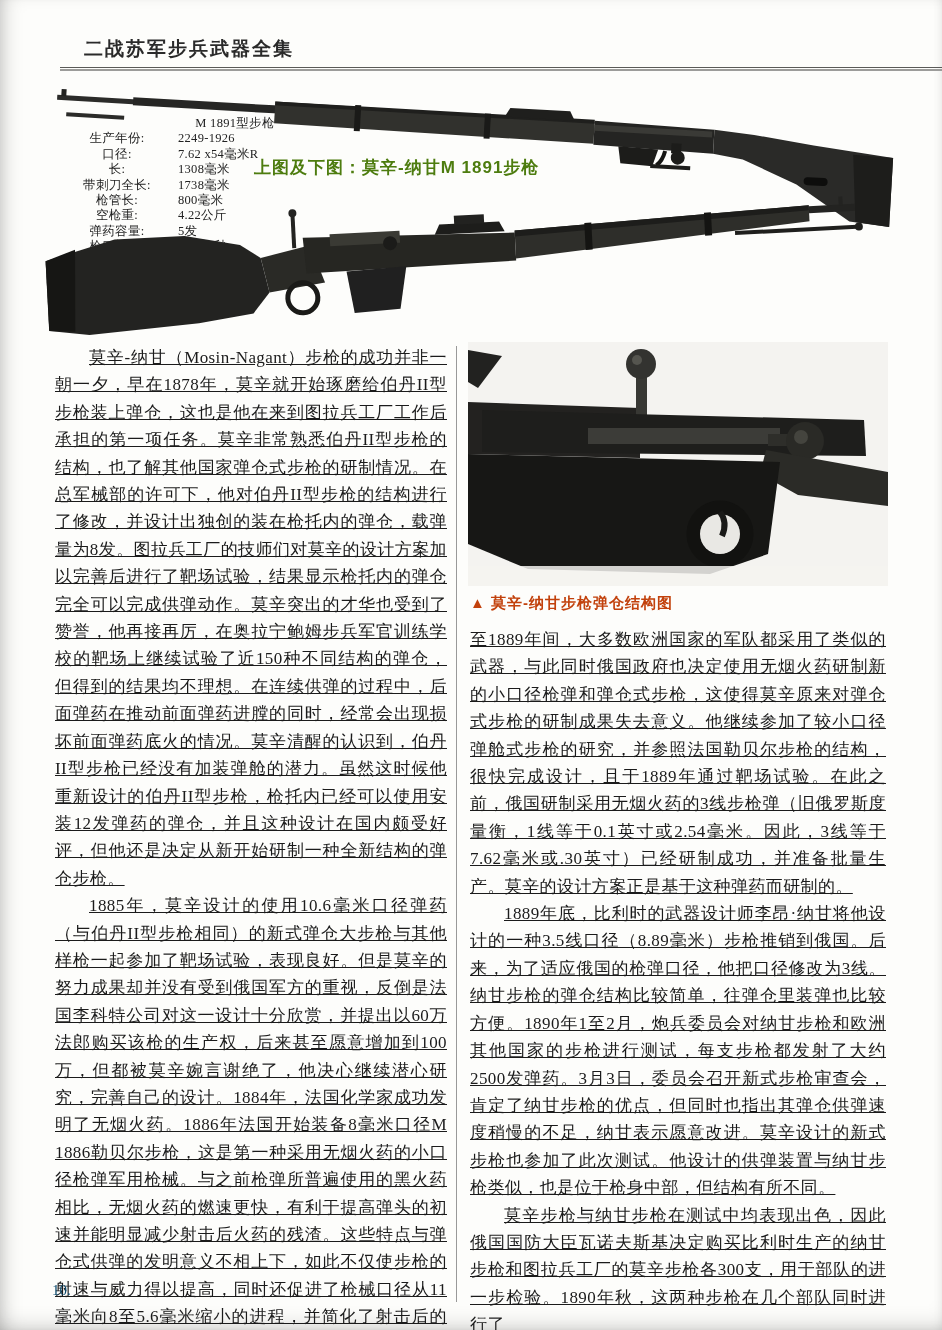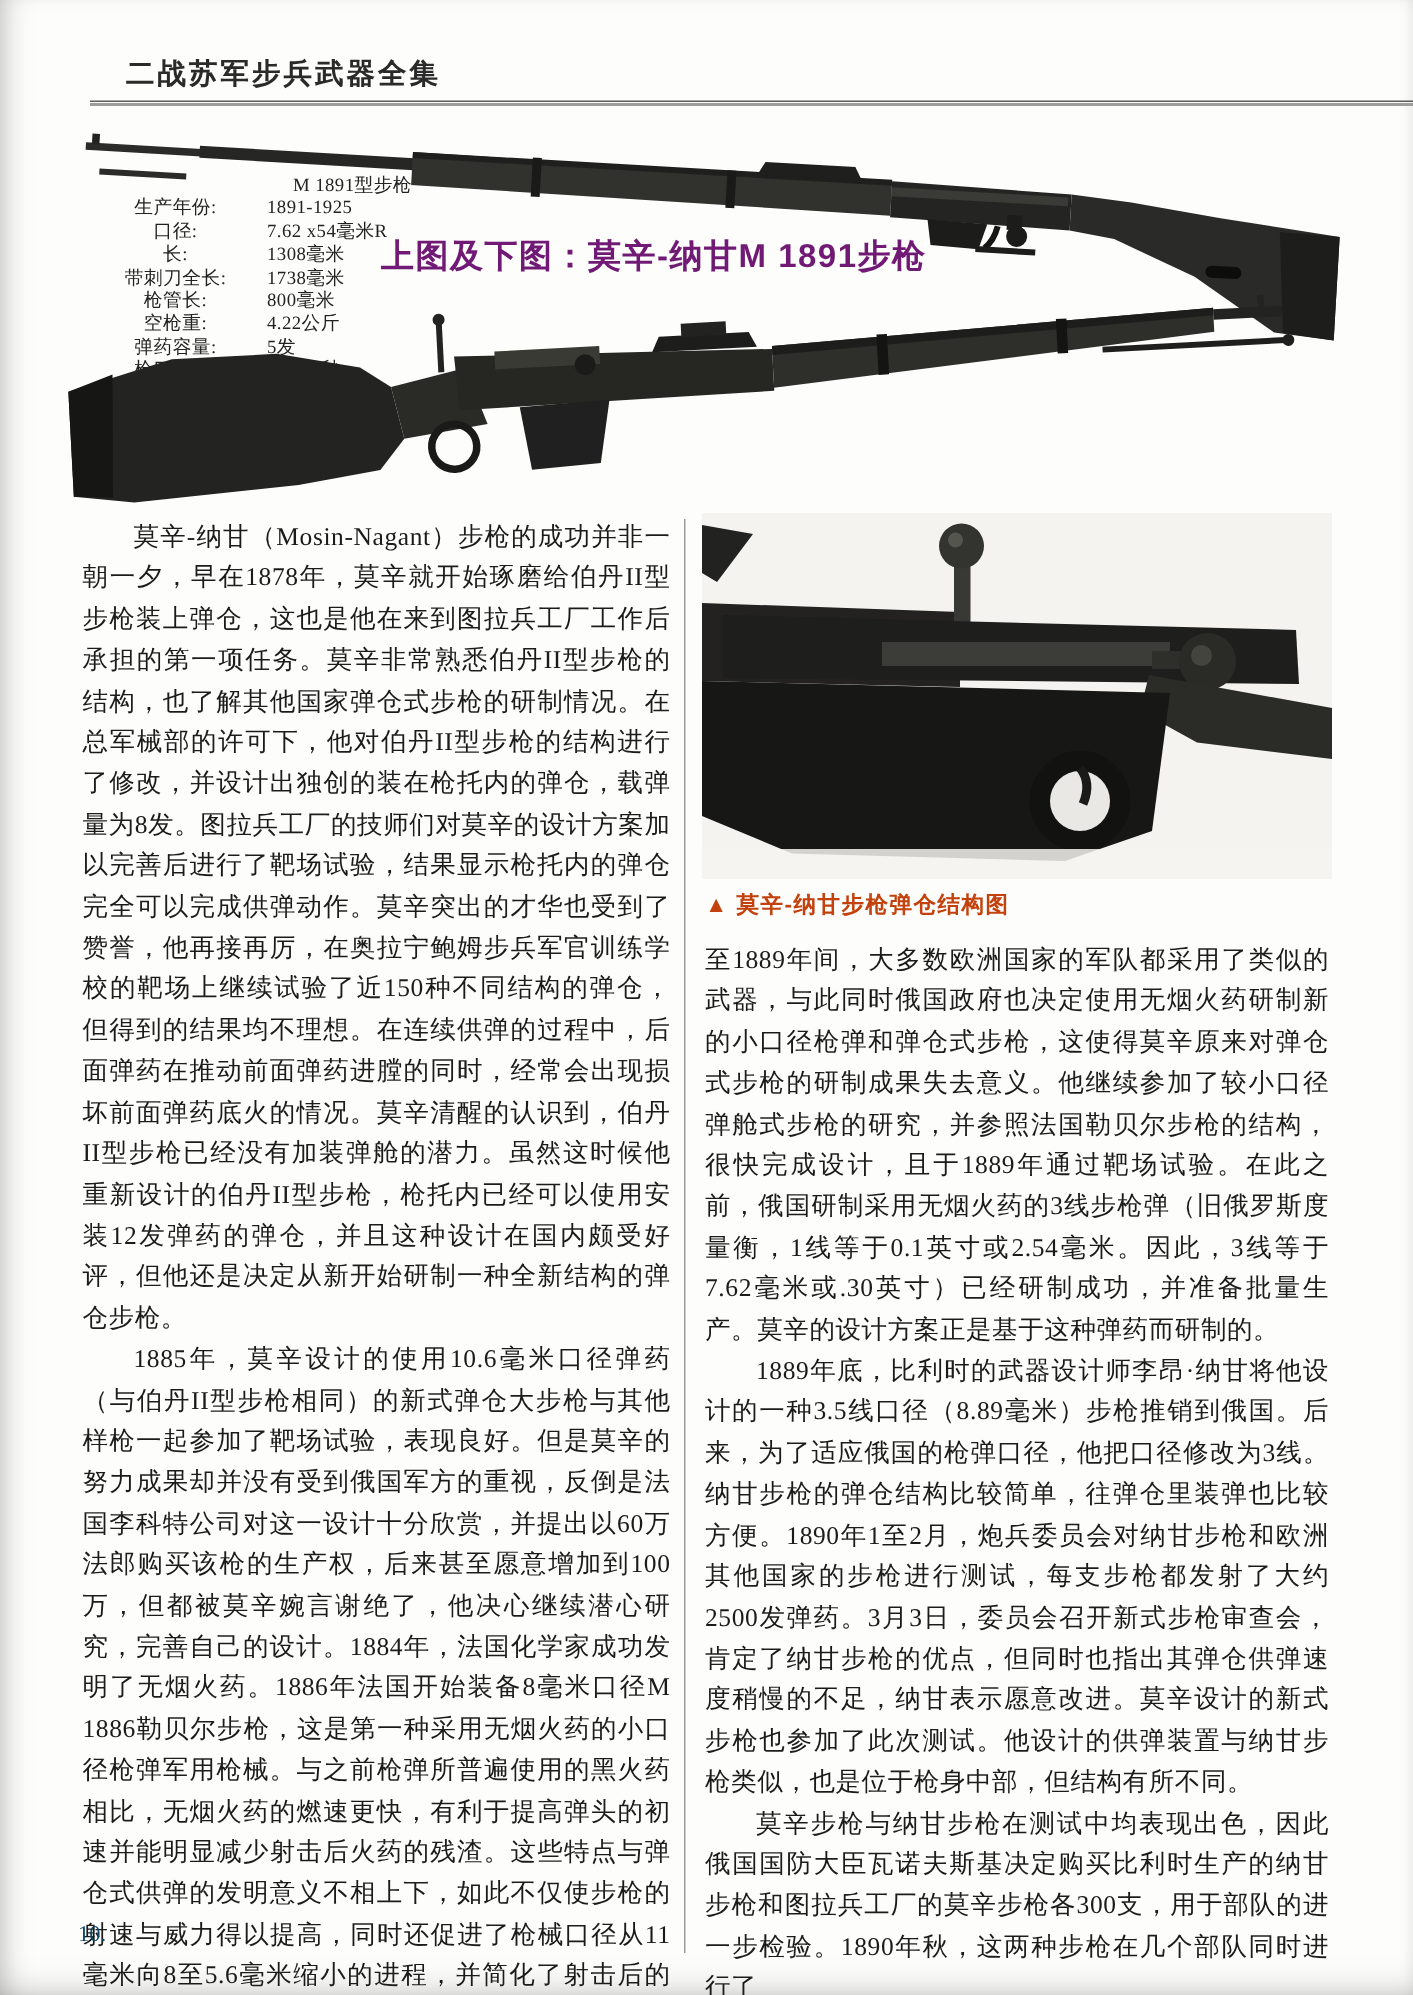--- a/index.html
+++ b/index.html
@@ -31,30 +31,30 @@
     position:absolute;left:78px;top:116px;width:300px;
     font-size:12.5px;line-height:15.4px;color:#222;letter-spacing:.3px;text-align:center;
   }
   .specs .model{padding-left:14px;}
   .spec-row{display:flex;}
   .spec-label{min-width:78px;white-space:nowrap;}
   .spec-value{padding-left:22px;white-space:nowrap;}
   .caption-top{
     position:absolute;left:254px;top:156px;
     font-family:"Liberation Sans","DejaVu Sans",sans-serif;
-    font-weight:bold;font-size:22px;letter-spacing:1px;color:#701a75;
+    font-weight:bold;font-size:17px;letter-spacing:1px;color:#4d7c0f;
   }
   .col{
     position:absolute;top:344px;
     font-size:17px;line-height:27.4px;text-align:justify;
     letter-spacing:.4px;color:#1b1b1b;
   }
   .col-left{left:55px;width:392px;}
   .col-right{left:470px;top:626px;width:416px;}
-  .para{margin:0;text-indent:2em;}
+  .para{margin:0;text-indent:2em;text-decoration:underline;}
   .para.continues{text-indent:0;}
   .col-divider{
     position:absolute;left:456px;top:346px;width:1px;height:956px;background:#999;
   }
   .photo-svg{position:absolute;left:468px;top:342px;}
   .photo-caption{
     position:absolute;left:470px;top:594px;
     font-family:"Liberation Sans","DejaVu Sans",sans-serif;
     font-weight:bold;font-size:15px;letter-spacing:1px;color:#c2410c;
   }
@@ -92,21 +92,21 @@
       <polygon points="660,10 700,13 760,20 840,28 840,97 800,94 745,60 690,38 660,34" fill="#2a2a28"></polygon>
       <polygon points="800,27 840,28 840,97 806,94" fill="#1d1d1b"></polygon>
       <rect x="752" y="52" width="24" height="8" rx="4" fill="#0d0d0c"></rect>
     </g>
   </svg>
 
   <div class="specs">
     <div class="model">M 1891型步枪</div>
     <div class="spec-row">
         <span class="spec-label">生产年份:</span>
-        <span class="spec-value">1891-1925</span>
+        <span class="spec-value">2249-1926</span>
       </div>
     <div class="spec-row">
         <span class="spec-label">口径:</span>
         <span class="spec-value">7.62 x54毫米R</span>
       </div>
     <div class="spec-row">
         <span class="spec-label">长:</span>
         <span class="spec-value">1308毫米</span>
       </div>
     <div class="spec-row">

